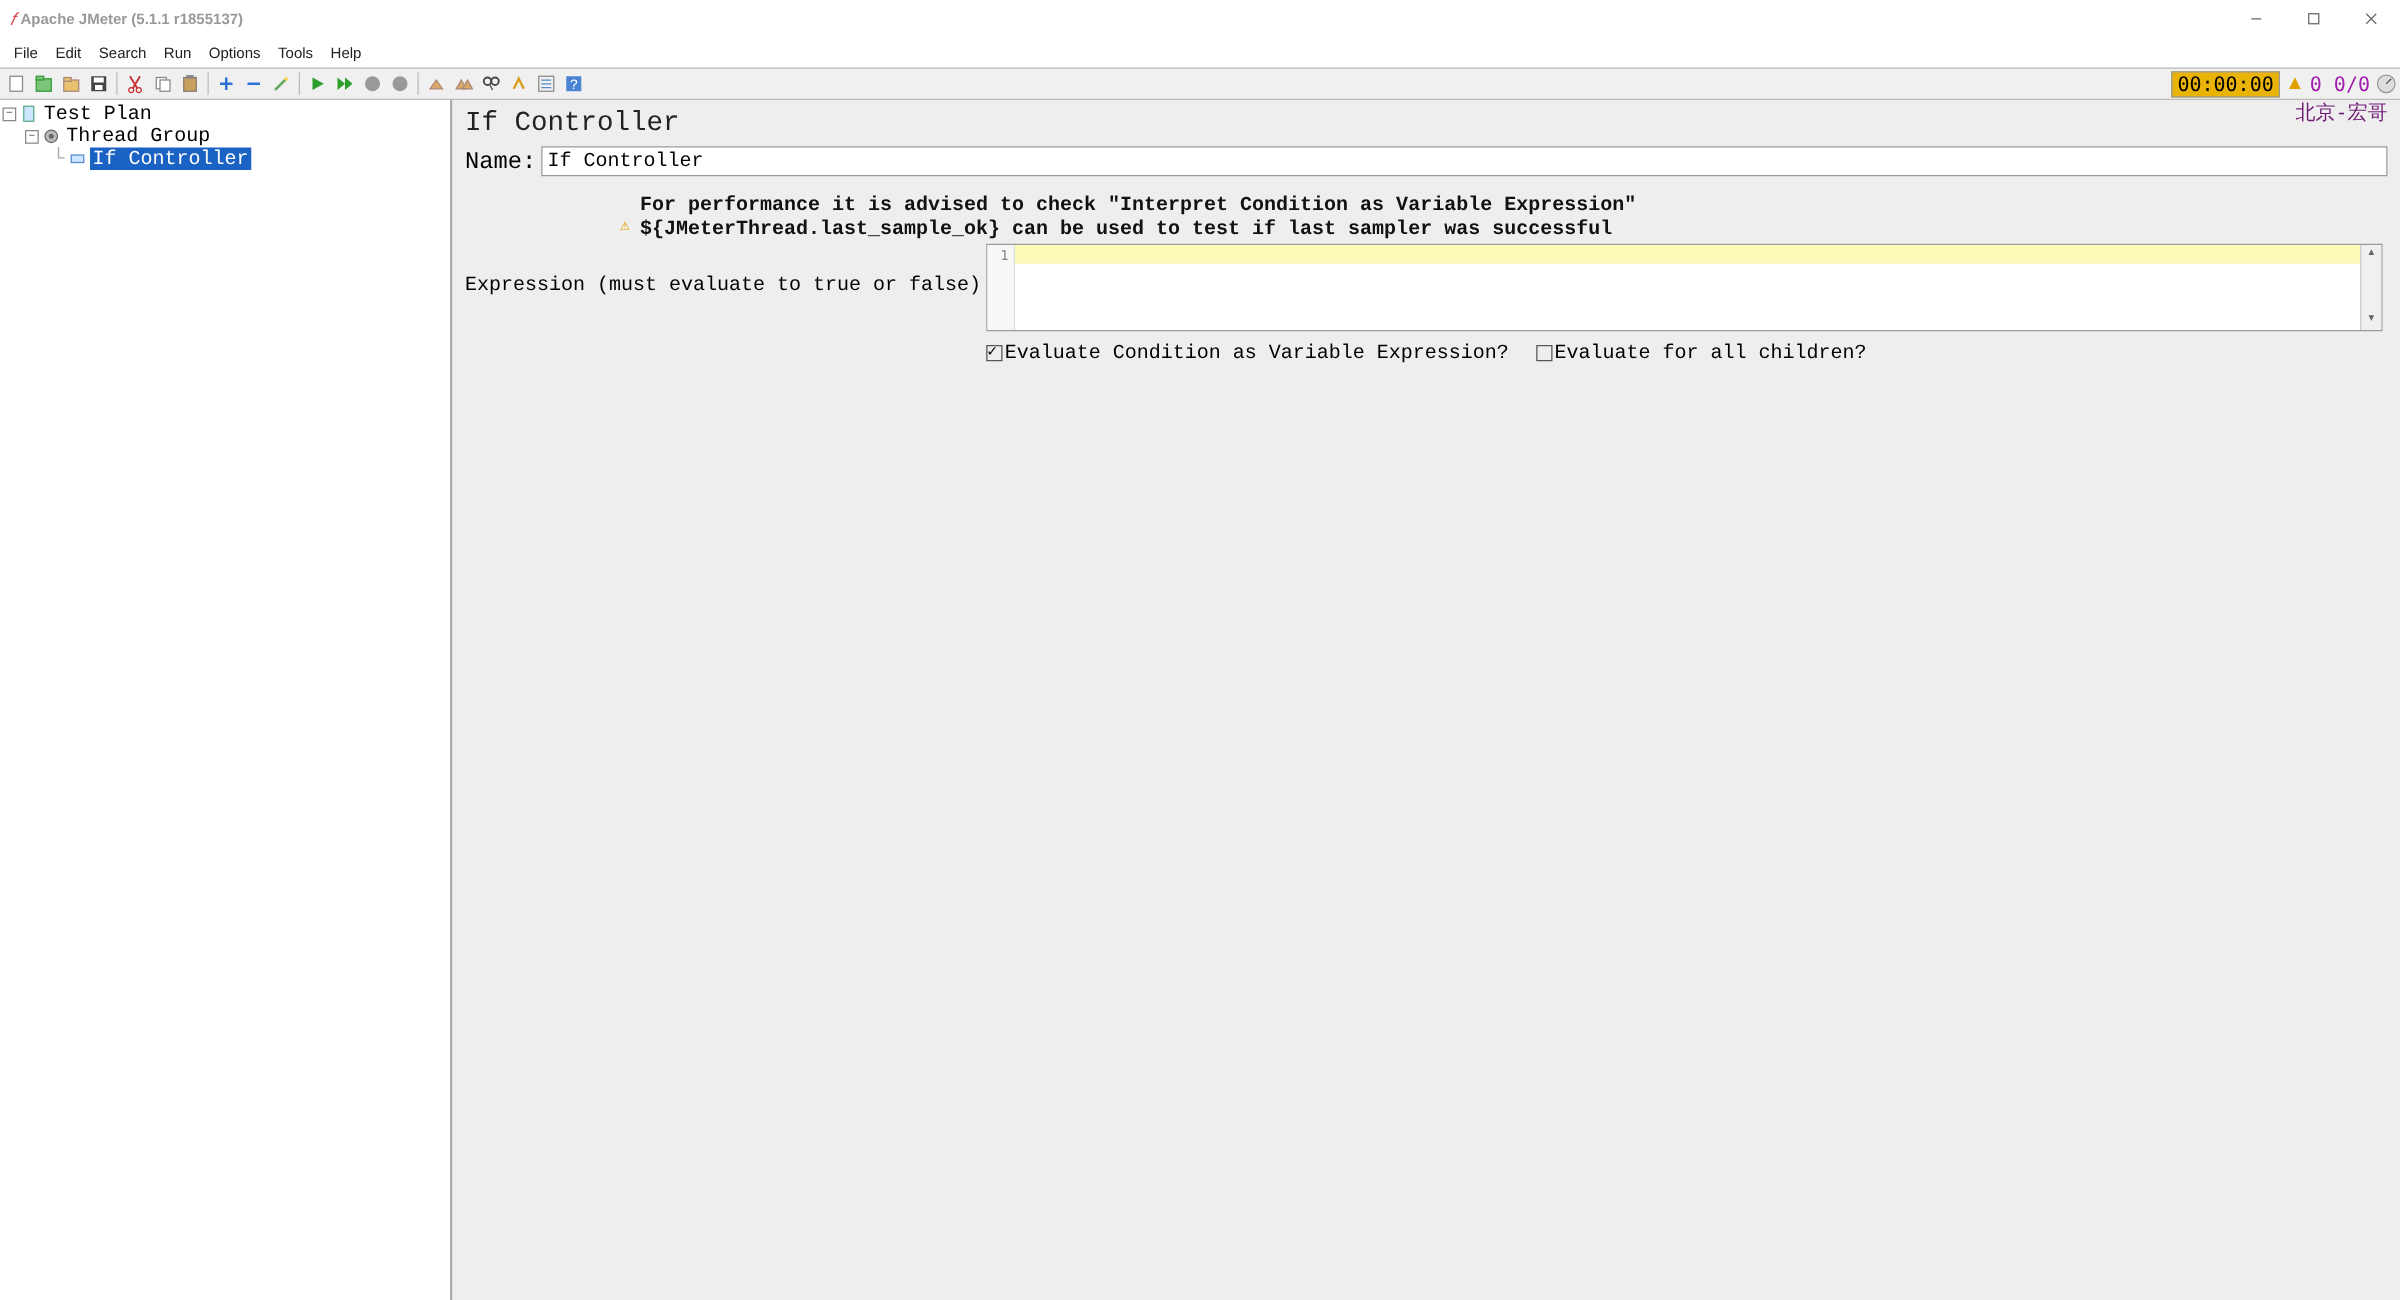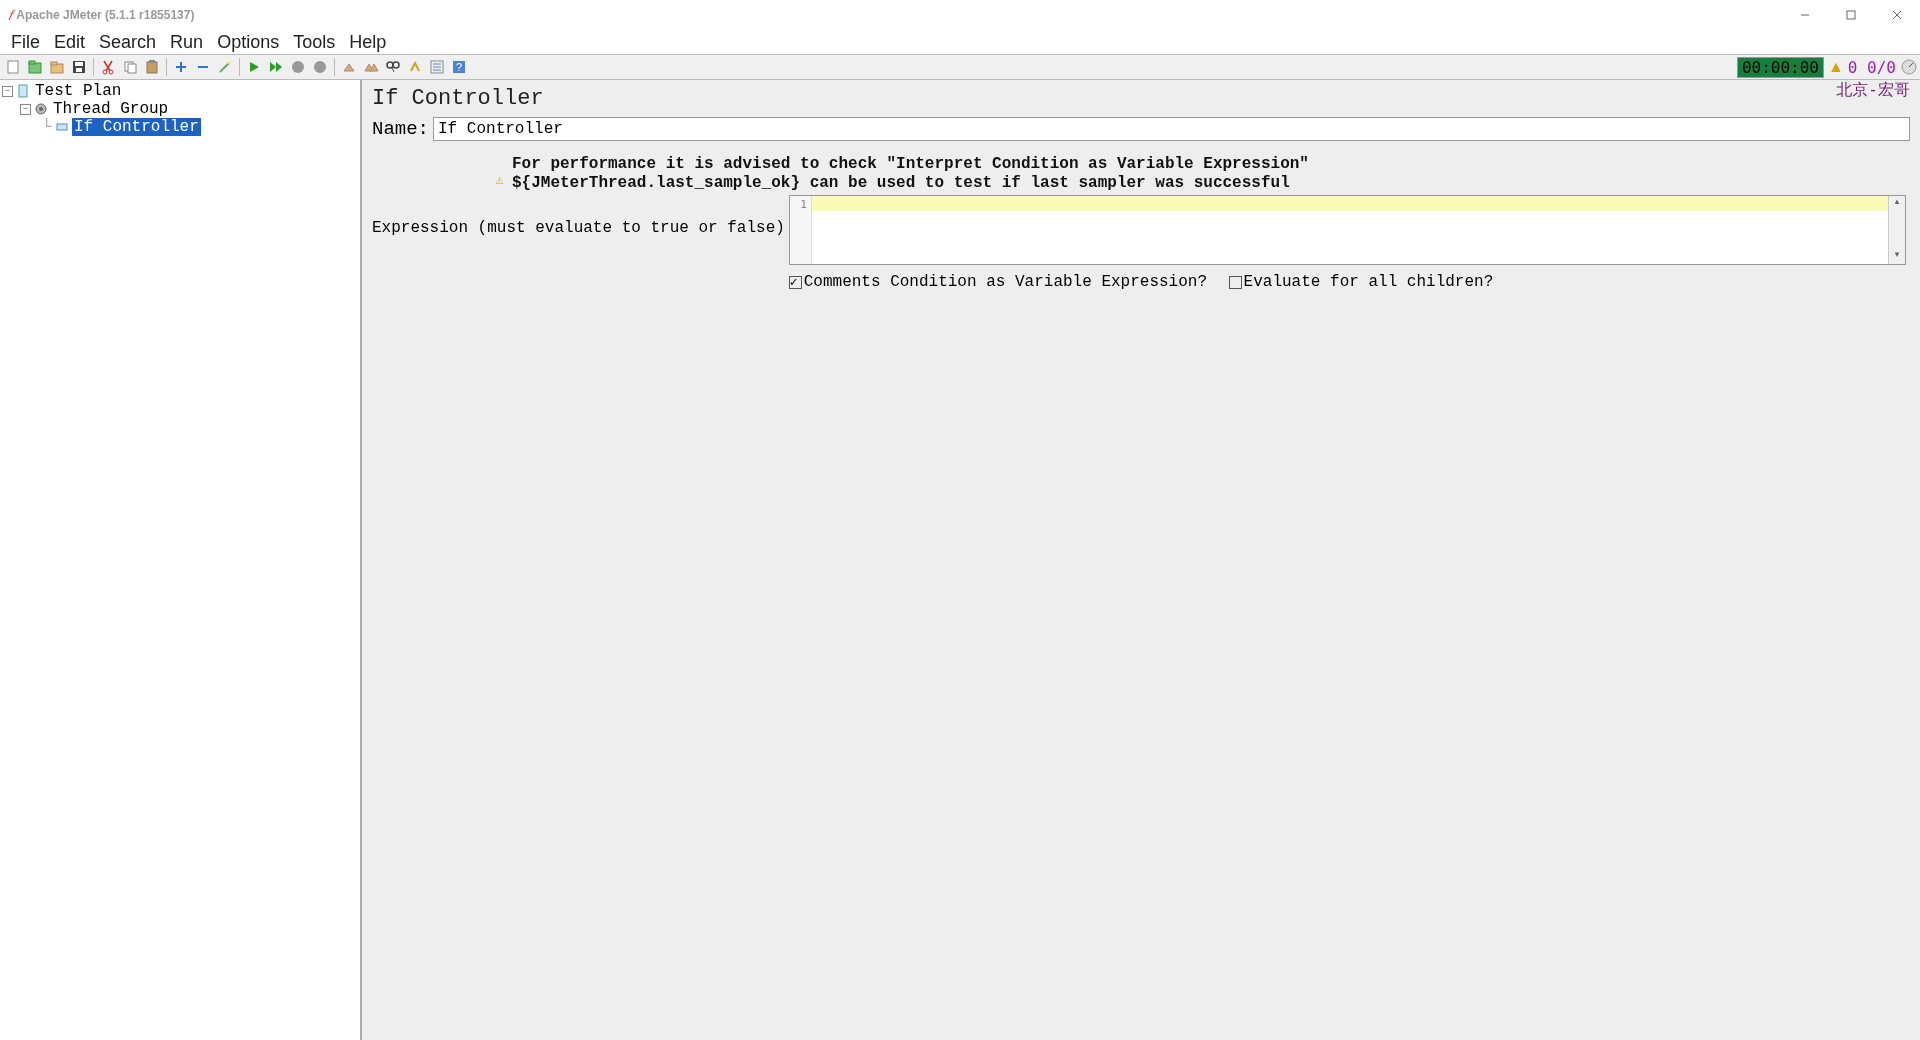--- a/index.html
+++ b/index.html
@@ -3,28 +3,28 @@
 <meta charset="utf-8">
 <style>
 * { margin: 0; padding: 0; box-sizing: border-box; }
 body { font-family: "SimSun", "Microsoft YaHei", sans-serif; font-size: 13px; background: #fff; overflow: hidden; width: 1920px; height: 1040px; }
 
 .titlebar { height: 30px; display: flex; align-items: center; padding: 0 8px; background: #fff; color: #999; font-size: 12px; position: relative; }
 .titlebar .feather { color: #d44; font-size: 14px; font-style: italic; }
 .win-controls { position: absolute; right: 0; top: 0; display: flex; }
 .win-controls div { width: 46px; height: 30px; display: flex; align-items: center; justify-content: center; color: #666; }
 
-.menubar { height: 24px; display: flex; align-items: center; gap: 0; padding: 0 4px; font-size: 18px; color: #222; font-family: "Segoe UI", sans-serif; }
+.menubar { height: 24px; display: flex; align-items: center; gap: 0; padding: 0 4px; font-size: 12px; color: #222; font-family: "Segoe UI", sans-serif; }
 .menubar span { padding: 0 7px; cursor: default; }
 
 .toolbar { height: 26px; border-top: 1px solid #bbb; border-bottom: 1px solid #bbb; display: flex; align-items: center; padding: 0 2px; background: #f0f0f0; gap: 0; }
 .toolbar .tb { width: 20px; height: 20px; display: flex; align-items: center; justify-content: center; margin: 0 1px; cursor: default; }
 .toolbar .sep { width: 1px; height: 18px; background: #bbb; margin: 0 3px; }
 .toolbar .right { margin-left: auto; display: flex; align-items: center; gap: 4px; }
-.timer-box { border: 1px solid #999; padding: 0 4px; font-family: monospace; font-size: 16px; background: #15803d; }
+.timer-box { border: 1px solid #999; padding: 0 4px; font-family: monospace; font-size: 16px; background: #eab308; }
 .counter { font-family: monospace; font-size: 16px; color: #a21caf; }
 
 .workspace { display: flex; height: calc(100% - 80px); }
 .tree-panel { width: 362px; border-right: 2px solid #aaa; background: #fff; padding: 2px 0; font-family: "Courier New", monospace; font-size: 16px; }
 .tree-row { display: flex; align-items: center; height: 18px; white-space: nowrap; }
 .tree-row .exp { width: 11px; height: 11px; border: 1px solid #888; display: inline-flex; align-items: center; justify-content: center; font-size: 9px; margin-right: 2px; cursor: default; line-height: 1; color: #555; }
 .tree-row .node-icon { width: 16px; height: 16px; margin-right: 2px; display: inline-flex; align-items: center; justify-content: center; }
 .tree-row .label { padding: 0 2px; }
 .tree-row .label.selected { background: #1a63c4; color: #fff; }
 
@@ -284,17 +284,17 @@
             <div class="code-line-hl"></div>
           </div>
         <div class="scroll-stub">
             <div>▴</div>
             <div>▾</div>
           </div>
       </div>
     </div>
 
     <div class="check-row">
-      <label><span class="cbox checked"></span><span>Comments Condition as Variable Expression?</span></label>
+      <label><span class="cbox checked"></span><span>Evaluate Condition as Variable Expression?</span></label>
       <label><span class="cbox"></span><span>Evaluate for all children?</span></label>
     </div>
   </div>
 </div>
 
 </body></html>

